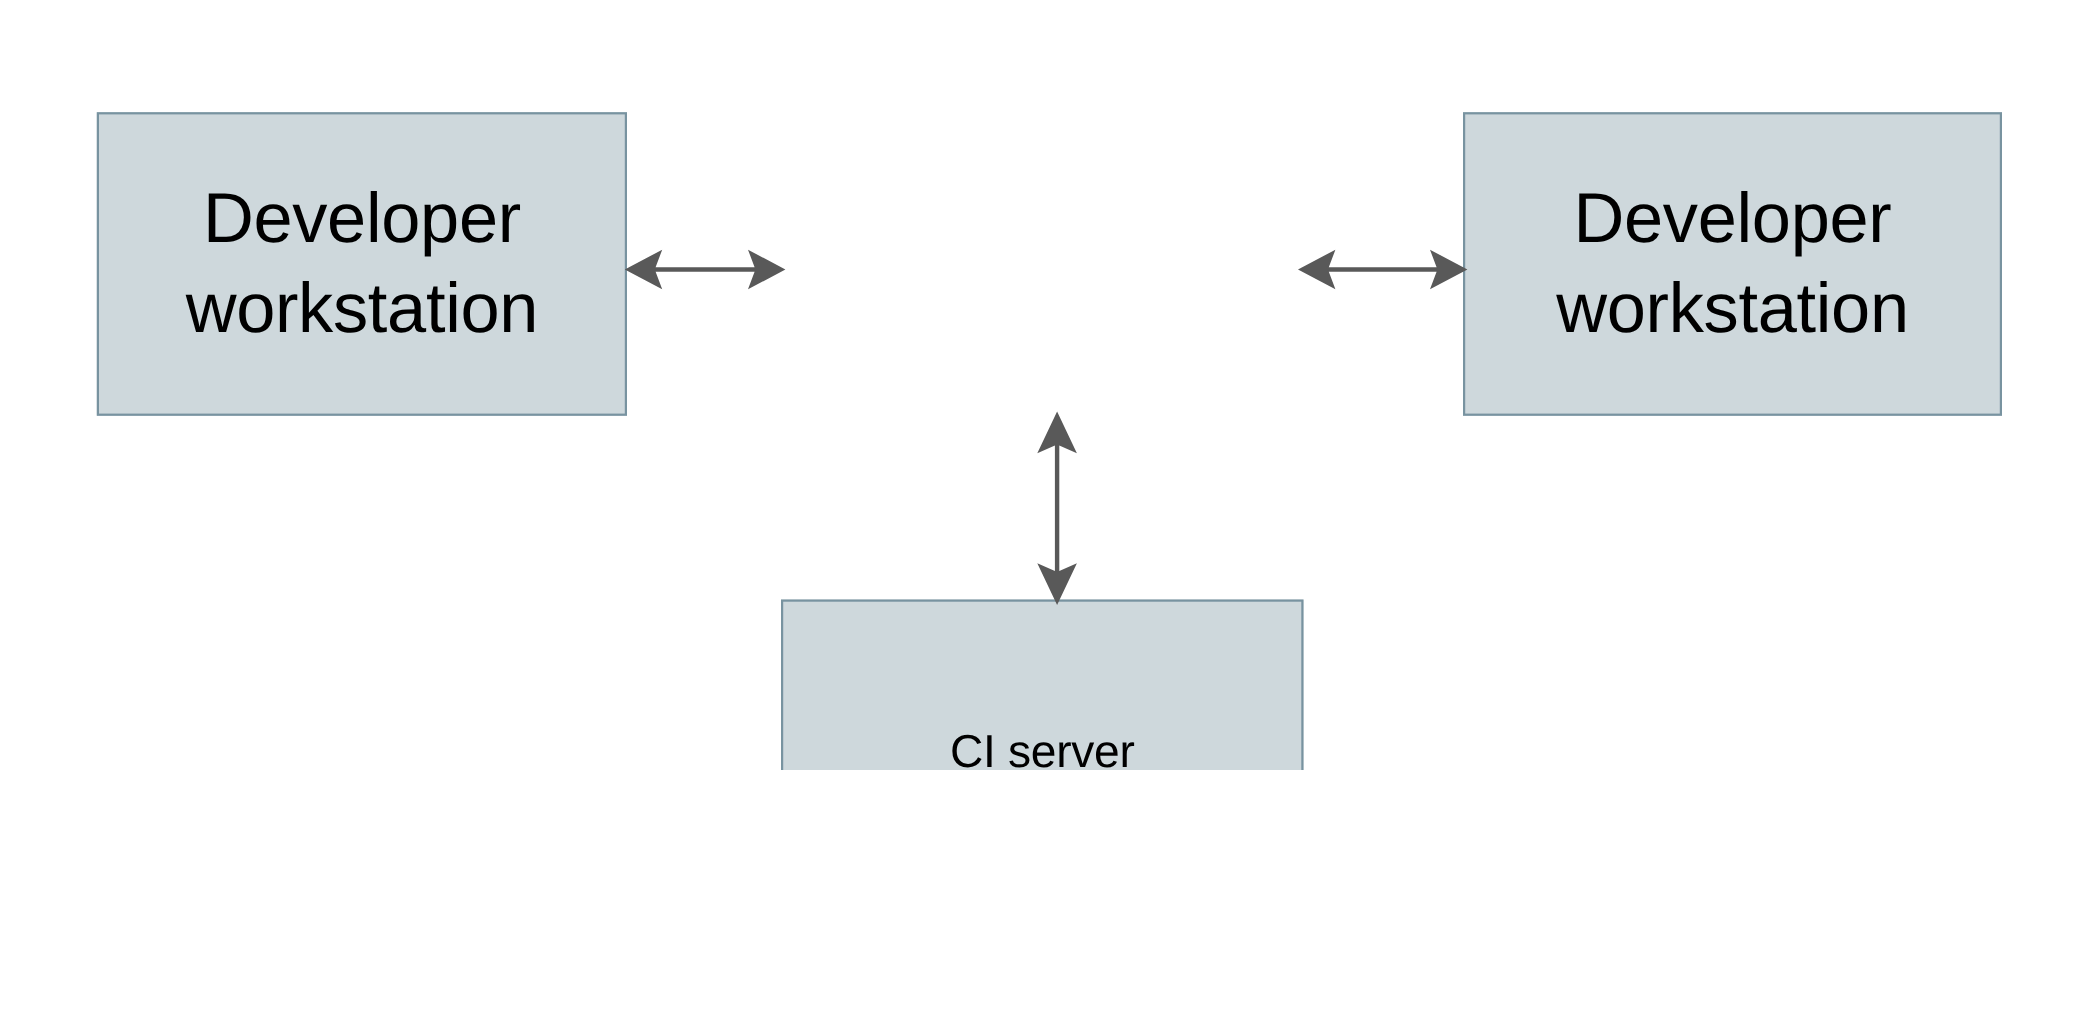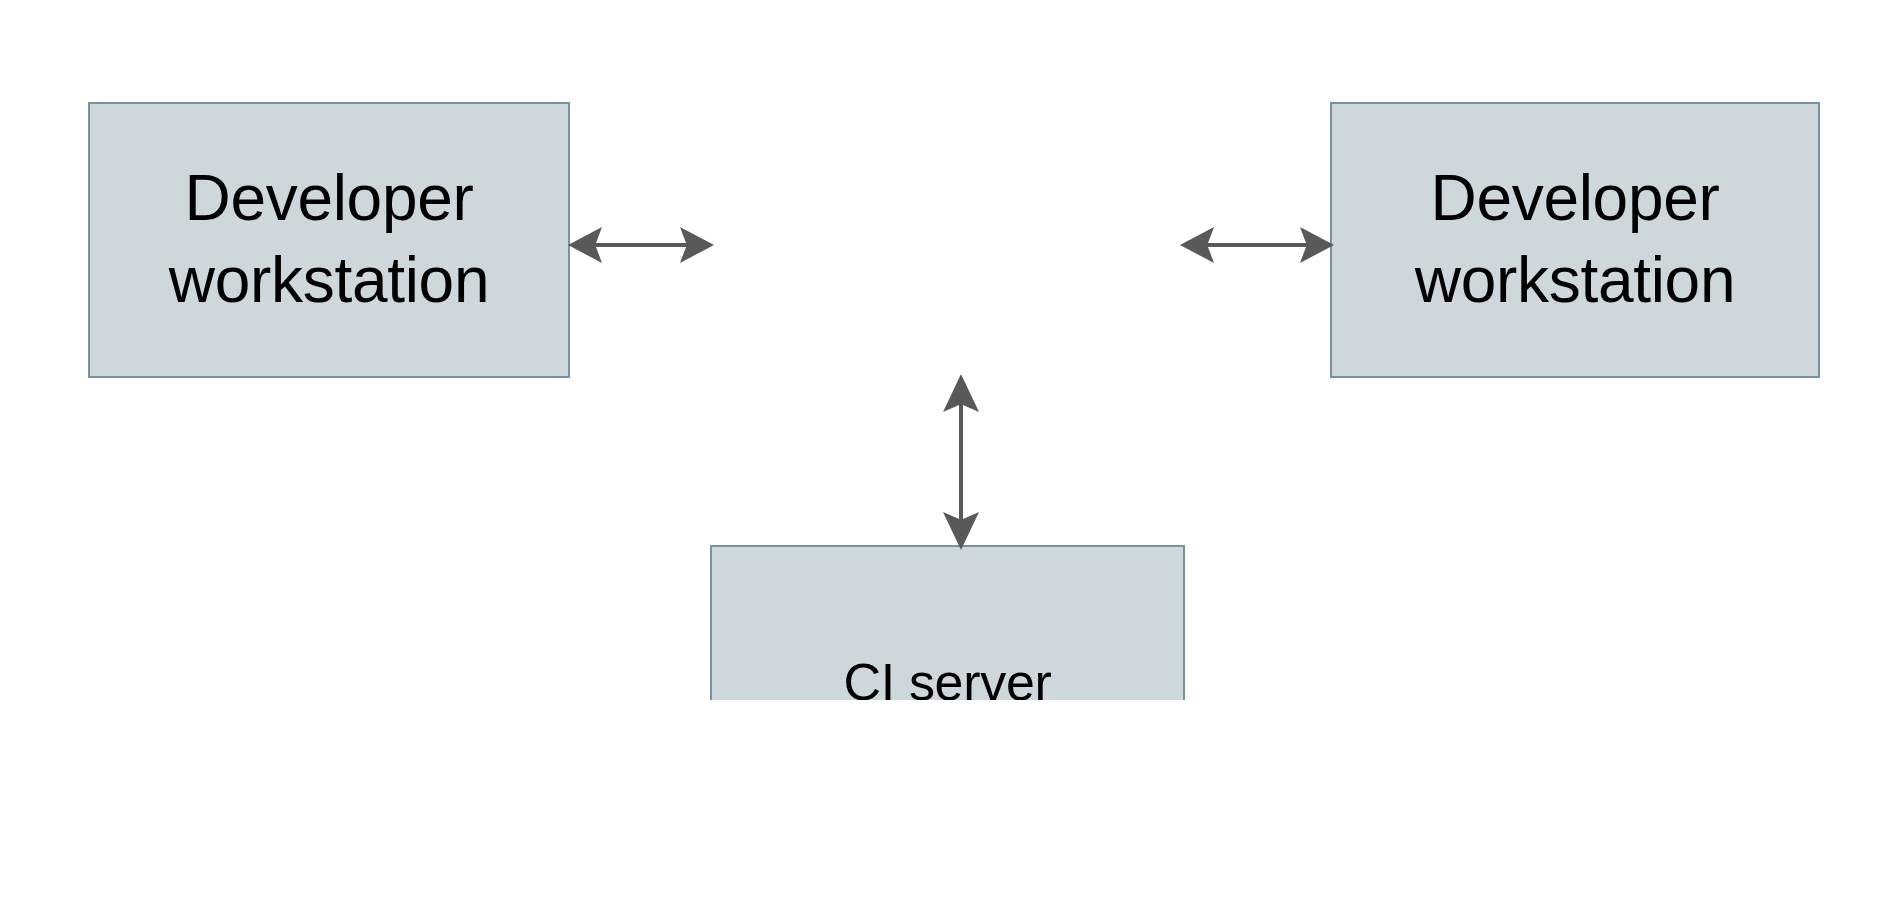--- a/index.html
+++ b/index.html
@@ -36,21 +36,21 @@
     font-weight: 400;
     letter-spacing: -0.3px;
     white-space: pre-line;
     padding: 0 6px;
   }
   .node-dev-left   { left: 88px;  top: 102px; width: 482px; height: 276px; }
   .node-cache      { left: 708px; top: 102px; width: 474px; height: 276px; }
   .node-dev-right  { left: 1330px;top: 102px; width: 490px; height: 276px; }
   .node-ci         { left: 710px; top: 545px; width: 475px; height: 275px; }
 
-  .node-ci .node-label { font-size: 52px; text-align: center; }
+  .node-ci .node-label { font-size: 42px; text-align: center; }
 
   .connector {
     position: absolute;
     overflow: visible;
   }
   .conn-left  { left: 566px;  top: 214px; width: 150px; height: 62px; }
   .conn-right { left: 1178px; top: 214px; width: 158px; height: 62px; }
   .conn-down  { left: 930px;  top: 372px; width: 62px;  height: 180px; }
 </style>
 </head>

